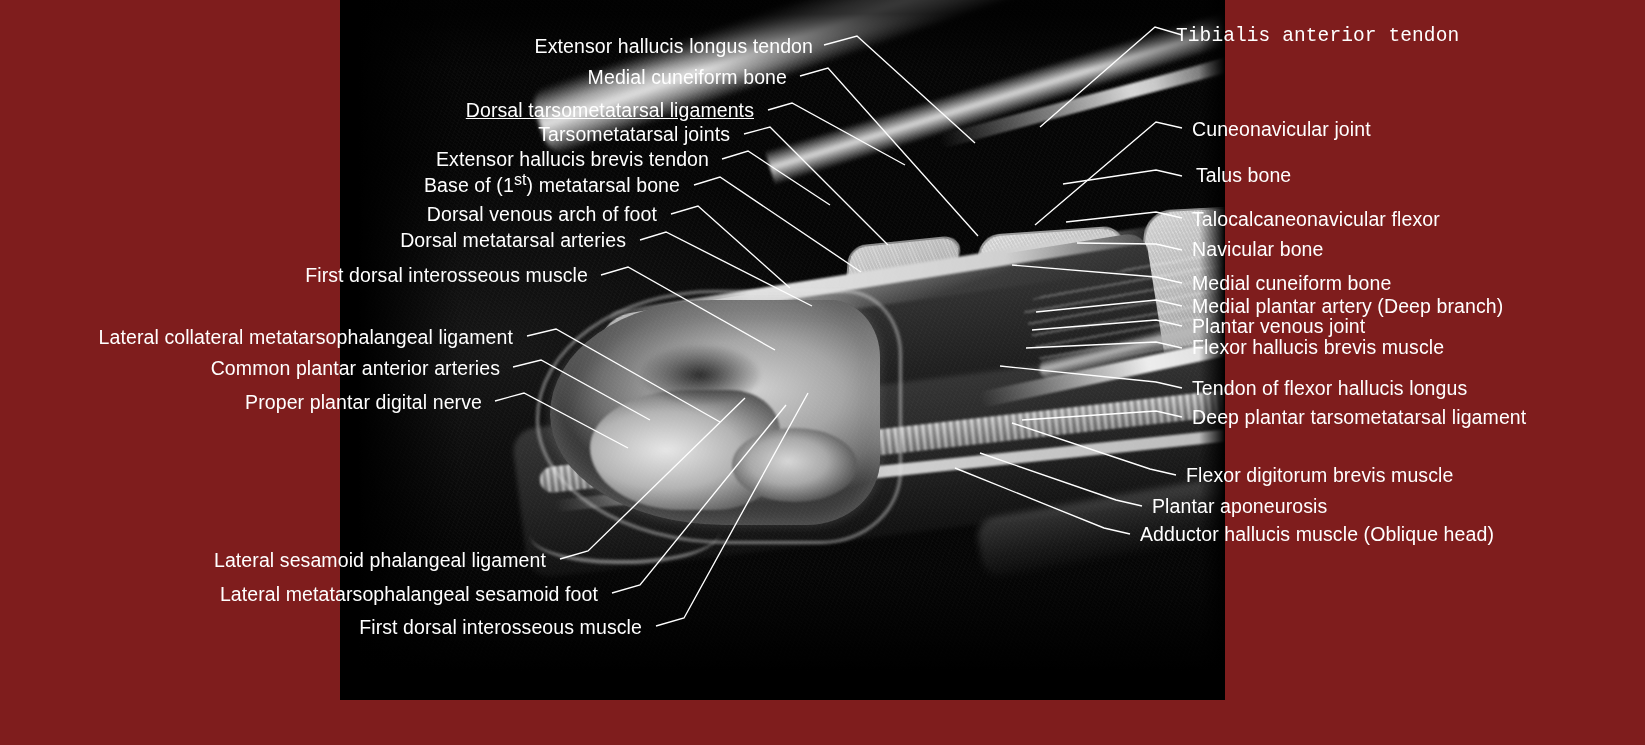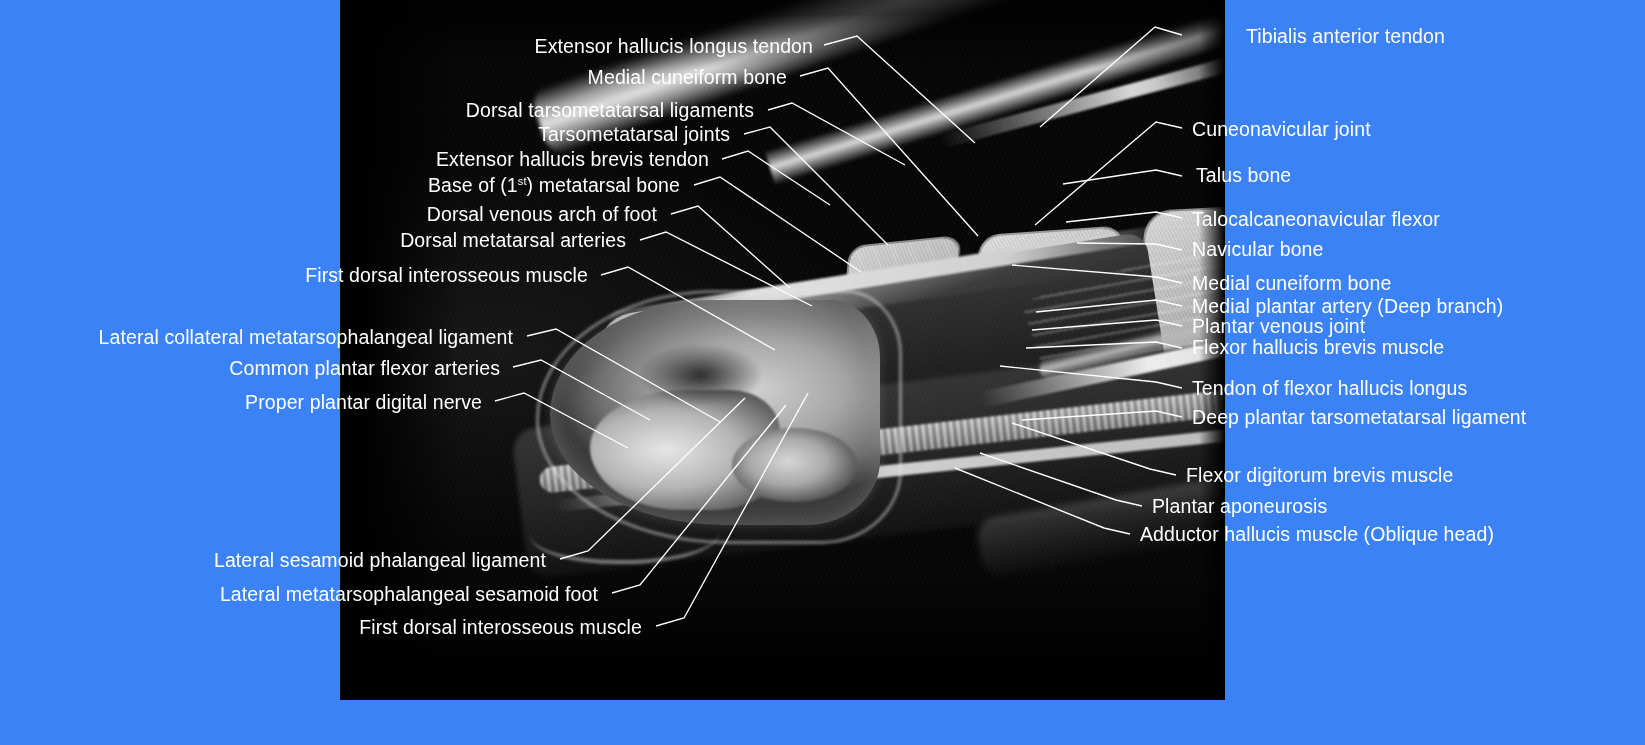--- a/index.html
+++ b/index.html
@@ -1,18 +1,18 @@
 <!DOCTYPE html>
 <html><head>
 <meta charset="utf-8">
 <style>
   html,body{margin:0;padding:0;background:#000;}
   body{width:1645px;height:745px;overflow:hidden;
        font-family:"Liberation Sans","DejaVu Sans",sans-serif;}
-  #stage{position:relative;width:1645px;height:745px;background:#3b82f6;overflow:hidden;}
+  #stage{position:relative;width:1645px;height:745px;background:#7f1d1d;overflow:hidden;}
 
   
   #scan{position:absolute;left:340px;top:0px;width:885px;height:700px;overflow:hidden;
         background:#050505;}
   #scan .bg{position:absolute;inset:0;
     background:
       radial-gradient(ellipse 60% 40% at 18% 50%, #161616 0%, #050505 70%),
       radial-gradient(ellipse 70% 60% at 70% 30%, #121212 0%, #040404 75%),
       #040404;}
   .sp{position:absolute;}
@@ -163,21 +163,21 @@
     background:linear-gradient(0deg, rgba(0,0,0,0), rgba(0,0,0,.75) 80%);}
 
   
   #leaders{position:absolute;left:0;top:0;width:1645px;height:745px;pointer-events:none;}
   #leaders path{fill:none;stroke:#ffffff;stroke-width:1.35;}
 
   
   .label{position:absolute;color:#ffffff;font-size:19.5px;line-height:1;
     white-space:nowrap;letter-spacing:.1px;}
   .label.r{text-align:right;}
-  .label sup{font-size:11px;vertical-align:super;line-height:0;}
+  .label sup{font-size:16px;vertical-align:super;line-height:0;}
 </style>
 </head>
 <body>
 
 <div id="stage">
 
   <div id="scan">
     <div class="bg"></div>
 
     <div class="sp" id="dorsum"></div>
@@ -252,38 +252,38 @@
       <path d="M 1182,388 L 1156,382 L 1000,366"></path>
       <path d="M 1182,417 L 1156,411 L 1022,420"></path>
       <path d="M 1176,475 L 1150,469 L 1012,423"></path>
       <path d="M 1142,506 L 1116,500 L 980,453"></path>
       <path d="M 1130,534 L 1104,528 L 955,468"></path>
     </svg>
 
   <div id="labels-left">
       <div class="label r" style="top: 37px; left: 0px; width: 813px;">Extensor hallucis longus tendon</div>
       <div class="label r" style="top: 68px; left: 0px; width: 787px;">Medial cuneiform bone</div>
-      <div class="label r" style="top: 101px; left: 0px; width: 754px;">Dorsal tarsometatarsal ligaments</div>
+      <div class="label r" style="top: 101px; left: 0px; width: 754px; text-decoration: underline;">Dorsal tarsometatarsal ligaments</div>
       <div class="label r" style="top: 125px; left: 0px; width: 730px;">Tarsometatarsal joints</div>
       <div class="label r" style="top: 150px; left: 0px; width: 709px;">Extensor hallucis brevis tendon</div>
       <div class="label r" style="top: 176px; left: 0px; width: 680px;">Base of (1<sup>st</sup>) metatarsal bone</div>
       <div class="label r" style="top: 205px; left: 0px; width: 657px;">Dorsal venous arch of foot</div>
       <div class="label r" style="top: 231px; left: 0px; width: 626px;">Dorsal metatarsal arteries</div>
       <div class="label r" style="top: 266px; left: 0px; width: 588px;">First dorsal interosseous muscle</div>
       <div class="label r" style="top: 328px; left: 0px; width: 513px;">Lateral collateral metatarsophalangeal ligament</div>
-      <div class="label r" style="top: 359px; left: 0px; width: 500px;">Common plantar flexor arteries</div>
+      <div class="label r" style="top: 359px; left: 0px; width: 500px;">Common plantar anterior arteries</div>
       <div class="label r" style="top: 393px; left: 0px; width: 482px;">Proper plantar digital nerve</div>
     </div>
   <div id="labels-bottom">
       <div class="label r" style="top: 551px; left: 0px; width: 546px;">Lateral sesamoid phalangeal ligament</div>
       <div class="label r" style="top: 585px; left: 0px; width: 598px;">Lateral metatarsophalangeal sesamoid foot</div>
       <div class="label r" style="top: 618px; left: 0px; width: 642px;">First dorsal interosseous muscle</div>
     </div>
   <div id="labels-right">
-      <div class="label" style="top: 27px; left: 1246px;">Tibialis anterior tendon</div>
+      <div class="label" style="top: 27px; left: 1176px; font-family: Liberation Mono, monospace;">Tibialis anterior tendon</div>
       <div class="label" style="top: 120px; left: 1192px;">Cuneonavicular joint</div>
       <div class="label" style="top: 166px; left: 1196px;">Talus bone</div>
       <div class="label" style="top: 210px; left: 1192px;">Talocalcaneonavicular flexor</div>
       <div class="label" style="top: 240px; left: 1192px;">Navicular bone</div>
       <div class="label" style="top: 274px; left: 1192px;">Medial cuneiform bone</div>
       <div class="label" style="top: 297px; left: 1192px;">Medial plantar artery (Deep branch)</div>
       <div class="label" style="top: 317px; left: 1192px;">Plantar venous joint</div>
       <div class="label" style="top: 338px; left: 1192px;">Flexor hallucis brevis muscle</div>
       <div class="label" style="top: 379px; left: 1192px;">Tendon of flexor hallucis longus</div>
       <div class="label" style="top: 408px; left: 1192px;">Deep plantar tarsometatarsal ligament</div>

